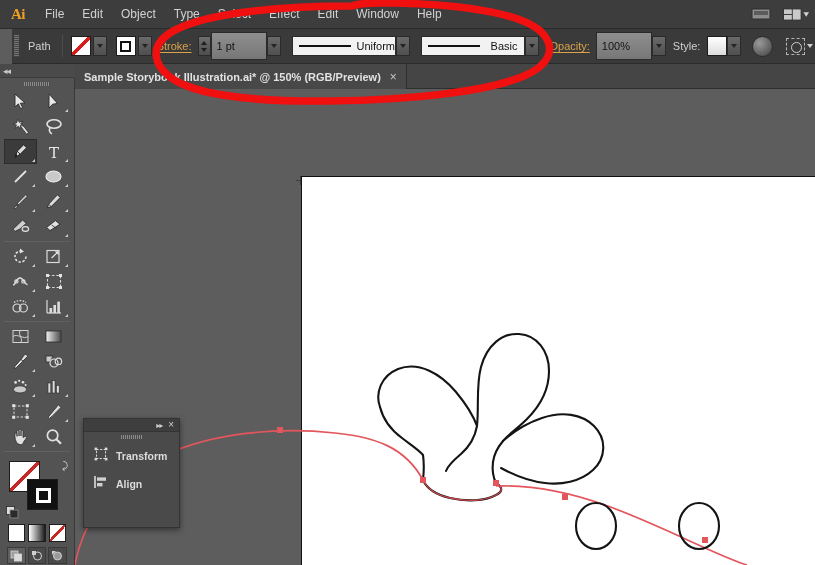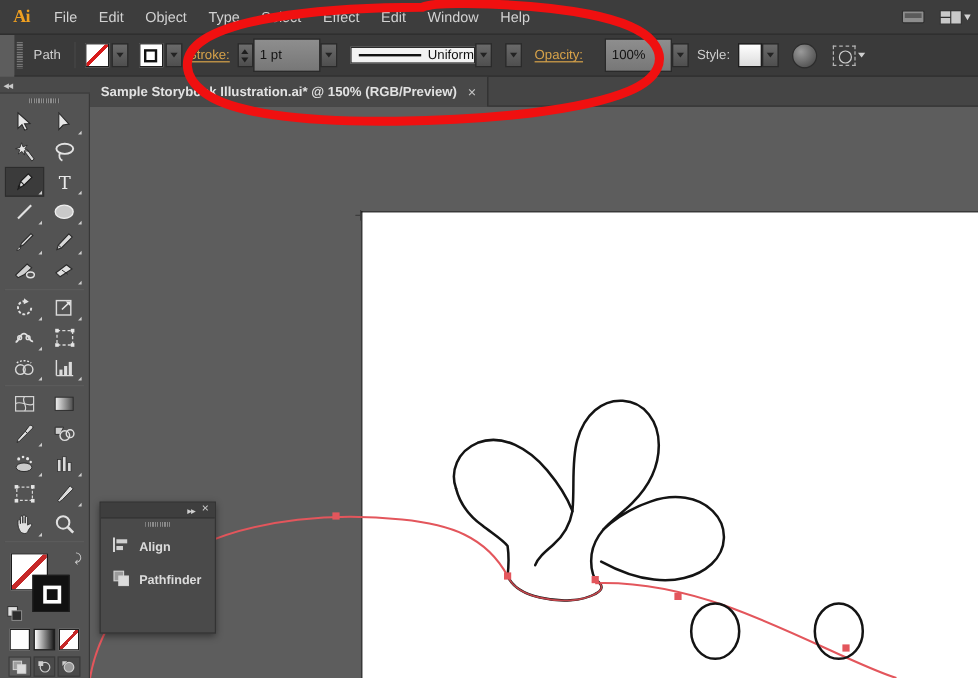--- a/index.html
+++ b/index.html
@@ -410,36 +410,40 @@
 
     <div style="display:flex;align-items:center;margin-left:1px;">
       <div class="stepper">
         <div class="up"></div>
           <div class="dn"></div>
       </div>
       <div class="field" style="width:56px;">1 pt</div>
       <div class="tiny-arrow"></div>
     </div>
 
-    <div class="combo" style="margin-left:11px;align-items:center;">
+    <div class="combo" style="margin-left:11px;">
       <div class="cbox" style="width:104px;">
         <span class="line"></span>
         <span class="ctxt">Uniform</span>
       </div>
       <div class="tiny-arrow"></div>
     </div>
 
     <div class="combo" style="margin-left:11px;">
+      <div class="cbox" style="width:104px;">
+        <span class="line"></span>
+        <span class="ctxt">Basic</span>
+      </div>
       <div class="tiny-arrow"></div>
     </div>
 
     <div class="stroke-label" style="margin-left:6px;">Opacity:</div>
 
     <div style="display:flex;align-items:center;margin-left:1px;">
-      <div class="field" style="width:56px;margin-left:12px;">100%</div>
+      <div class="field" style="width:56px;">100%</div>
       <div class="tiny-arrow"></div>
     </div>
 
     <div class="cb-label">Style:</div>
 
     <div style="display:flex;align-items:center;">
       <div class="swatch-box" style="background:linear-gradient(#ffffff,#dcdcdc);"></div>
       <div class="tiny-arrow"></div>
     </div>
 
@@ -806,41 +810,44 @@
 
   <div id="floatpanel">
     <div id="fp-bar">
       <span id="fp-collapse">▸▸</span>
       <span id="fp-close">×</span>
     </div>
     <div id="fp-grip">
         <i></i>
       </div>
 
+    <div class="fp-item">
+      <span>
+        <svg width="14" height="14" viewBox="0 0 14 14">
+          <rect x="2.5" y="2.5" width="9" height="9" fill="none" stroke="#d6d6d6" stroke-width="1" stroke-dasharray="2.2 1.4"></rect>
+          <rect x="0.6" y="0.6" width="2.6" height="2.6" fill="#dcdcdc"></rect>
+          <rect x="10.8" y="0.6" width="2.6" height="2.6" fill="#dcdcdc"></rect>
+          <rect x="0.6" y="10.8" width="2.6" height="2.6" fill="#dcdcdc"></rect>
+          <rect x="10.8" y="10.8" width="2.6" height="2.6" fill="#dcdcdc"></rect>
+        </svg>
+      </span>
+      <span class="lbl">Transform</span>
+    </div>
 
     <div class="fp-item">
       <span>
         <svg width="14" height="14" viewBox="0 0 14 14">
           <line x1="1" y1="1" x2="1" y2="13" stroke="#dcdcdc" stroke-width="1.6"></line>
           <rect x="3" y="2.4" width="9" height="3.4" fill="#d0d0d0"></rect>
           <rect x="3" y="8" width="5.5" height="3.4" fill="#d0d0d0"></rect>
         </svg>
       </span>
       <span class="lbl">Align</span>
     </div>
 
-    <div class="fp-item">
-      <span>
-        <svg width="14" height="14" viewBox="0 0 14 14">
-          <rect x="1" y="1" width="8" height="8" fill="#9b9b9b" stroke="#d6d6d6" stroke-width="0.9"></rect>
-          <rect x="5" y="5" width="8" height="8" fill="#dcdcdc" stroke="#d6d6d6" stroke-width="0.9"></rect>
-        </svg>
-      </span>
-      <span class="lbl">Pathfinder</span>
-    </div>
   </div>
 
   <svg id="annotation" viewBox="0 0 815 565">
     <path d="M352 6
              C268 6, 198 15, 170 33
              C150 46, 153 64, 170 77
              C192 94, 250 102, 330 101
              C410 100, 486 92, 524 76
              C548 66, 556 50, 544 35
              C528 15, 470 4, 388 3

